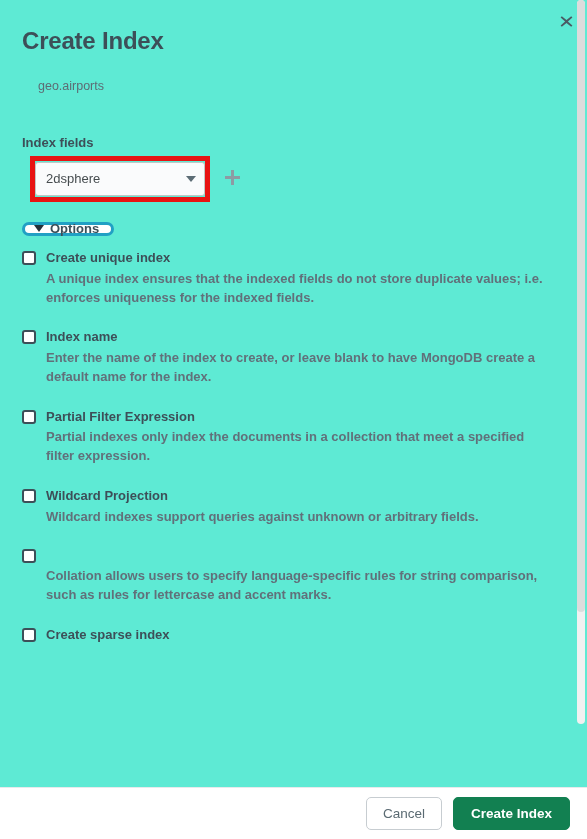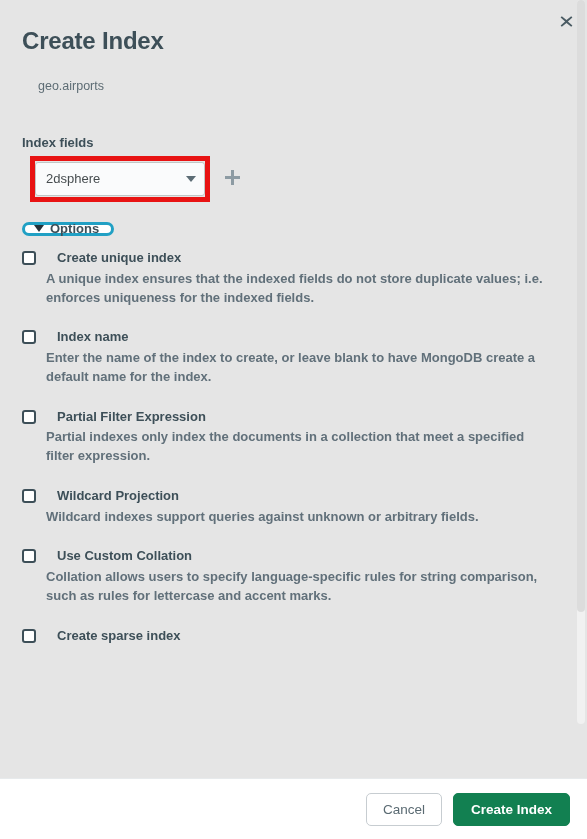--- a/index.html
+++ b/index.html
@@ -13,21 +13,21 @@
     font-family: "Liberation Sans", sans-serif;
     overflow: hidden;
     position: relative;
     color: #3d4f58;
   }
 
   
   .modal {
     position: absolute;
     inset: 0;
-    background: #e5e5e5;
+    background: #5eead4;
     display: flex;
     flex-direction: column;
   }
 
   
   .close-btn {
     position: absolute;
     top: 8px;
     right: 8px;
     width: 26px;
@@ -162,21 +162,21 @@
   }
 
   
   .options-list { margin-top: 14px; }
   .option-item { margin-bottom: 22px; }
   .option-item:last-child { margin-bottom: 0; }
 
   .option-head {
     display: flex;
     align-items: flex-start;
-    gap: 21px;
+    gap: 10px;
   }
   .checkbox {
     width: 14px;
     height: 14px;
     min-width: 14px;
     box-sizing: border-box;
     border: 2px solid #3d4f58;
     border-radius: 3px;
     background: #ffffff;
     margin-top: 1px;
@@ -220,21 +220,21 @@
     background: #dcdcdc;
     border-radius: 4px;
   }
 
   
   .footer {
     position: absolute;
     left: 0;
     right: 0;
     bottom: 0;
-    height: 61px;
+    height: 52px;
     border-top: 1px solid #e7eaec;
     display: flex;
     align-items: center;
     justify-content: flex-end;
     gap: 11px;
     padding: 0 17px 0 0;
     box-sizing: border-box;
     background: #ffffff;
   }
   .btn {
@@ -335,21 +335,20 @@
           <div class="option-head">
             <span class="checkbox"></span>
             <span class="option-title">Wildcard Projection</span>
           </div>
           <p class="option-desc">Wildcard indexes support queries against unknown or arbitrary fields.</p>
         </div>
 
         <div class="option-item">
           <div class="option-head">
             <span class="checkbox"></span>
-            <span class="option-title">Use Custom Collation</span>
           </div>
           <p class="option-desc">Collation allows users to specify language-specific rules for string comparison, such as rules for lettercase and accent marks.</p>
         </div>
 
         <div class="option-item">
           <div class="option-head">
             <span class="checkbox"></span>
             <span class="option-title">Create sparse index</span>
           </div>
         </div>

